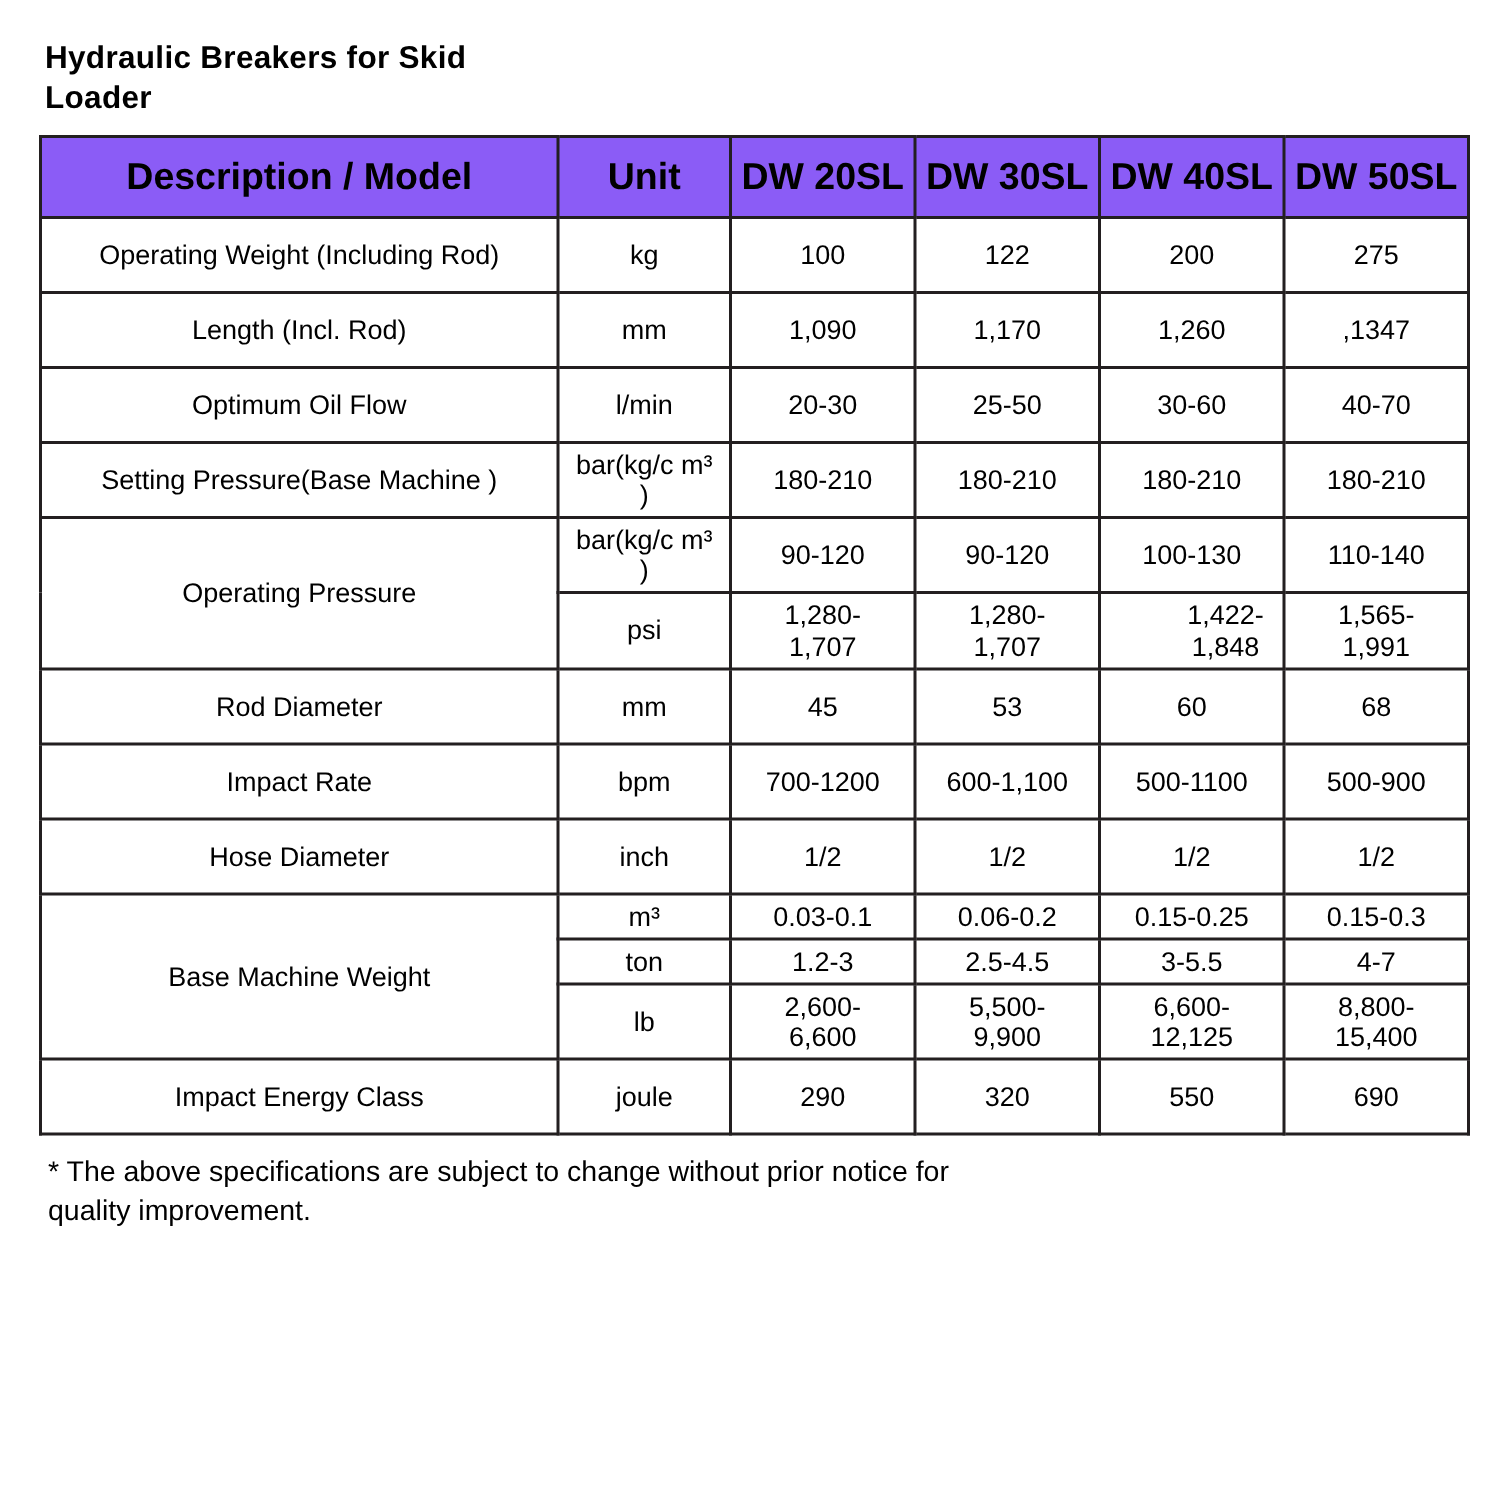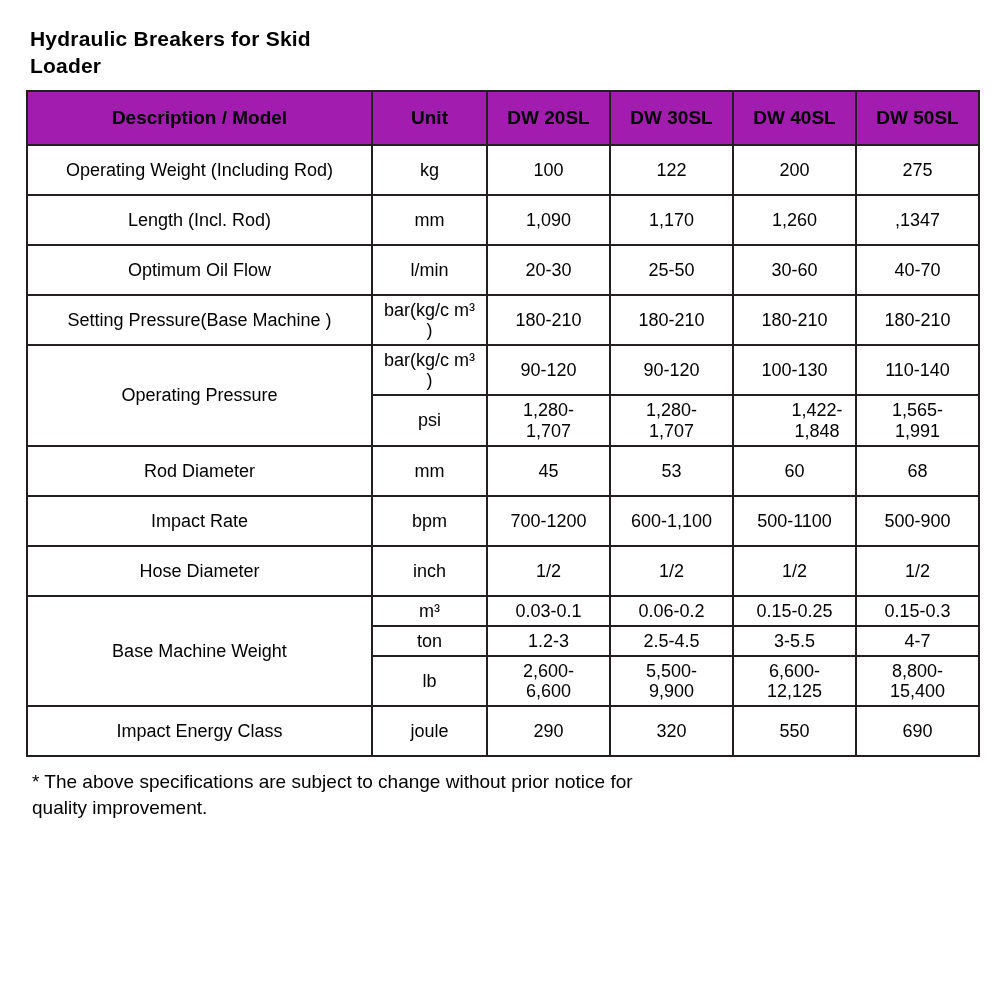--- a/index.html
+++ b/index.html
@@ -38,23 +38,23 @@
   table.spec td, table.spec th {
     border: 2px solid #231f20;
     text-align: center;
     vertical-align: middle;
     font-size: 18px;
     padding: 4px 3px;
     line-height: 1.12;
     font-weight: normal;
   }
   table.spec thead th {
-    background: #a21caf;
+    background: #8b5cf6;
     font-weight: bold;
-    font-size: 19px;
+    font-size: 25px;
     height: 44px;
   }
   td.desc {
     font-size: 18.5px;
     border-radius: 14px;
   }
   td.unit {
     font-size: 17px;
   }
   td.unit-small {

